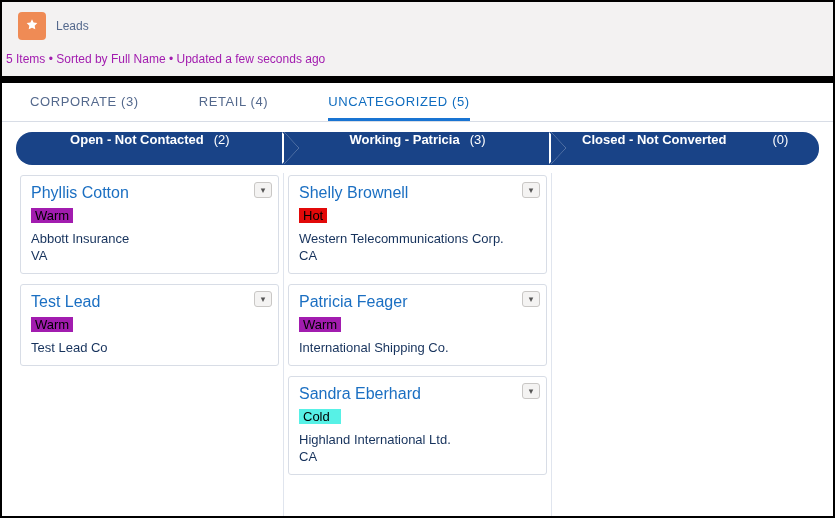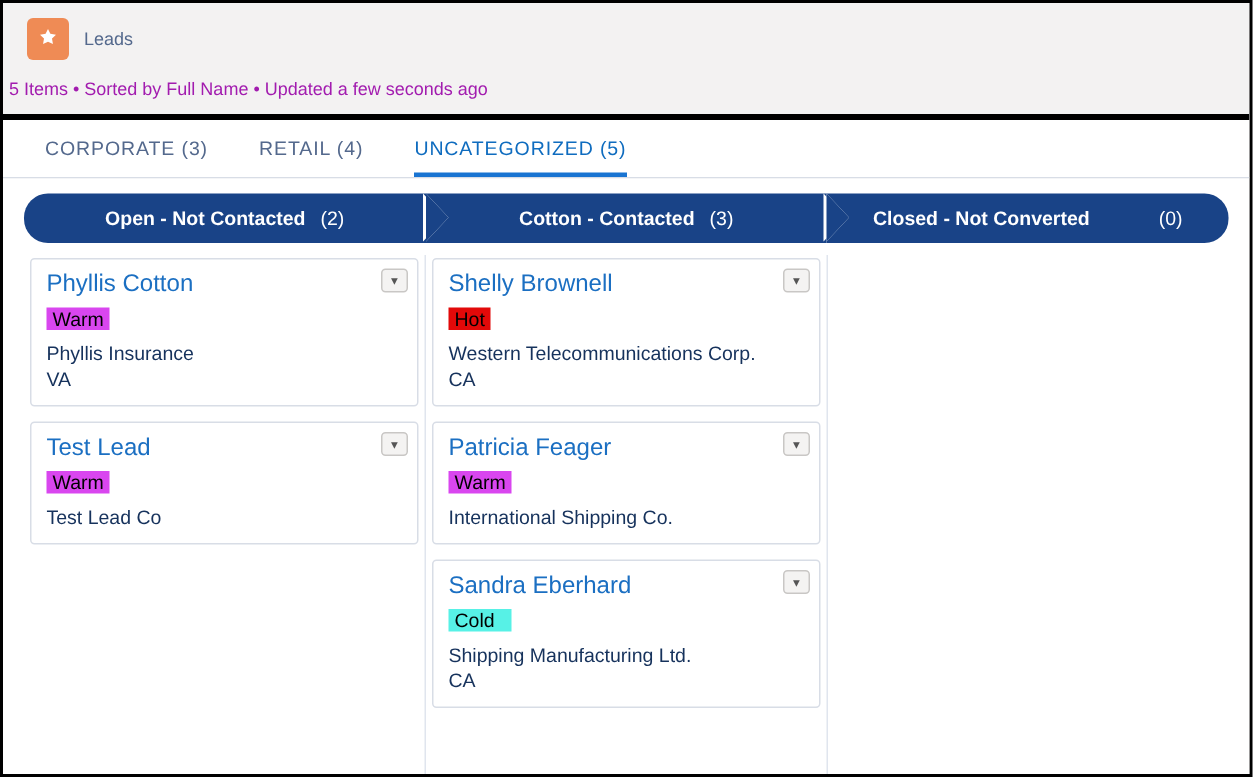--- a/index.html
+++ b/index.html
@@ -11,26 +11,26 @@
   .obj-icon { width: 28px; height: 28px; background: #ef8b55; border-radius: 4px; display: flex; align-items: center; justify-content: center; color: #fff; font-weight: bold; font-size: 16px; }
   .obj-icon svg { width:16px; height:16px; fill:#fff; }
   .title-block { display: flex; }
   .object-label { font-size: 12px; color: #54698d; line-height: 1; }
   .view-title-row { display: flex; align-items: center; gap: 6px; cursor: pointer; }
   .view-title { font-size: 17px; font-weight: 600; color: #16325c; }
   .caret { font-size: 11px; color: #706e6b; }
 
   .subheader { padding: 12px 16px 10px 4px; font-size: 12px; color: #a21caf; }
 
-  .tabs-bar { background: #fff; border-top: 4px solid #000000; border-bottom: 1px solid #d8dde6; display: flex; gap: 34px; padding: 0 28px; }
+  .tabs-bar { background: #fff; border-top: 7px solid #000000; border-bottom: 1px solid #d8dde6; display: flex; gap: 60px; padding: 0 28px; }
   .tab { padding: 11px 0 9px 0; font-size: 13px; letter-spacing: 0.6px; color: #54698d; cursor: pointer; border-bottom: 3px solid transparent; }
   .tab.active { color: #0f6cbf; border-bottom-color: #1974d2; }
 
   .stage-row { background:#fff; padding: 10px 14px 8px 14px; display: flex; }
-  .stage { flex:1; position: relative; background:#194387; color:#fff; height: 33px; display:flex; align-items:center; justify-content:center; font-size:13px; font-weight:600; }
+  .stage { flex:1; position: relative; background:#194387; color:#fff; height: 33px; display:flex; align-items:flex-start; justify-content:center; font-size:13px; font-weight:600; }
   .stage:first-child { border-top-left-radius: 16px; border-bottom-left-radius:16px; }
   .stage:last-child  { border-top-right-radius: 16px; border-bottom-right-radius:16px;gap:36px; }
   .stage .count { margin-left: 10px; font-weight:400; }
   .chev-out, .chev-in { position:absolute; top:0; width:0; height:0; }
   .stage:not(:last-child) .chev-out {
     right:-15px; border-top:16.5px solid transparent; border-bottom:16.5px solid transparent; border-left:15px solid #194387; z-index:2;
   }
   .stage:not(:first-child) .chev-in {
     left:0; border-top:16.5px solid transparent; border-bottom:16.5px solid transparent; border-left:15px solid #fff; z-index:1;
   }
@@ -40,21 +40,21 @@
   }
 
   .board { background:#fff; flex:1; display:flex; padding: 0 14px; gap: 0; overflow:hidden; }
   .column { flex:1; padding: 2px 4px 0 4px; }
   .column + .column { border-left: 1px solid #e0e5ee; }
 
   .card { border:1px solid #d8dde6; border-radius:3px; background:#fff; margin-bottom:10px; padding:8px 10px 10px 10px; position:relative; }
   .card-name { color:#1b6fc2; font-size:16px; margin-bottom:6px; cursor:pointer; display:inline-block; }
   .card-menu { position:absolute; top:6px; right:6px; width:18px; height:16px; border:1px solid #c9c7c5; border-radius:3px; background:#f4f3f2; display:flex; align-items:center; justify-content:center; font-size:9px; color:#555; cursor:pointer; }
   .rating { display:inline-block; padding:0 4px; font-size:13px; margin-bottom:6px; }
-  .rating.warm { background:#d946ef; color:#000; }
+  .rating.warm { background:#a21caf; color:#000; }
   .rating.hot  { background:#e20909; color:#000; padding-right:4px; }
   .rating.cold { background:#57f1e6; color:#000; padding-right:11px; }
   .card-line { font-size:13px; color:#16325c; margin-top:2px; }
 </style>
 </head>
 <body>
 
 <div class="header">
   <div class="header-top">
     <div class="obj-icon">
@@ -78,36 +78,36 @@
 
 <div class="stage-row" id="stage-row">
     <div class="stage">
       <span>Open - Not Contacted</span>
       <span class="count">(2)</span>
       <span class="chev-out"></span>
     </div>
     <div class="stage">
       <span class="chev-border"></span>
       <span class="chev-in"></span>
-      <span>Cotton - Contacted</span>
+      <span>Working - Patricia</span>
       <span class="count">(3)</span>
       <span class="chev-out"></span>
     </div>
     <div class="stage">
       <span class="chev-border"></span>
       <span class="chev-in"></span>
       <span>Closed - Not Converted</span>
       <span class="count">(0)</span>
     </div>
   </div>
 
 <div class="board" id="board">
     <div class="column">
-      <div class="card"><div class="card-menu">▾</div><a class="card-name">Phyllis Cotton</a><br><span class="rating warm">Warm</span><div class="card-line">Phyllis Insurance</div><div class="card-line">VA</div></div>
+      <div class="card"><div class="card-menu">▾</div><a class="card-name">Phyllis Cotton</a><br><span class="rating warm">Warm</span><div class="card-line">Abbott Insurance</div><div class="card-line">VA</div></div>
       <div class="card"><div class="card-menu">▾</div><a class="card-name">Test Lead</a><br><span class="rating warm">Warm</span><div class="card-line">Test Lead Co</div></div>
     </div>
     <div class="column">
       <div class="card"><div class="card-menu">▾</div><a class="card-name">Shelly Brownell</a><br><span class="rating hot">Hot</span><div class="card-line">Western Telecommunications Corp.</div><div class="card-line">CA</div></div>
       <div class="card"><div class="card-menu">▾</div><a class="card-name">Patricia Feager</a><br><span class="rating warm">Warm</span><div class="card-line">International Shipping Co.</div></div>
-      <div class="card"><div class="card-menu">▾</div><a class="card-name">Sandra Eberhard</a><br><span class="rating cold">Cold</span><div class="card-line">Shipping Manufacturing Ltd.</div><div class="card-line">CA</div></div>
+      <div class="card"><div class="card-menu">▾</div><a class="card-name">Sandra Eberhard</a><br><span class="rating cold">Cold</span><div class="card-line">Highland International Ltd.</div><div class="card-line">CA</div></div>
     </div>
     <div class="column"></div>
   </div>
 
 </body></html>

